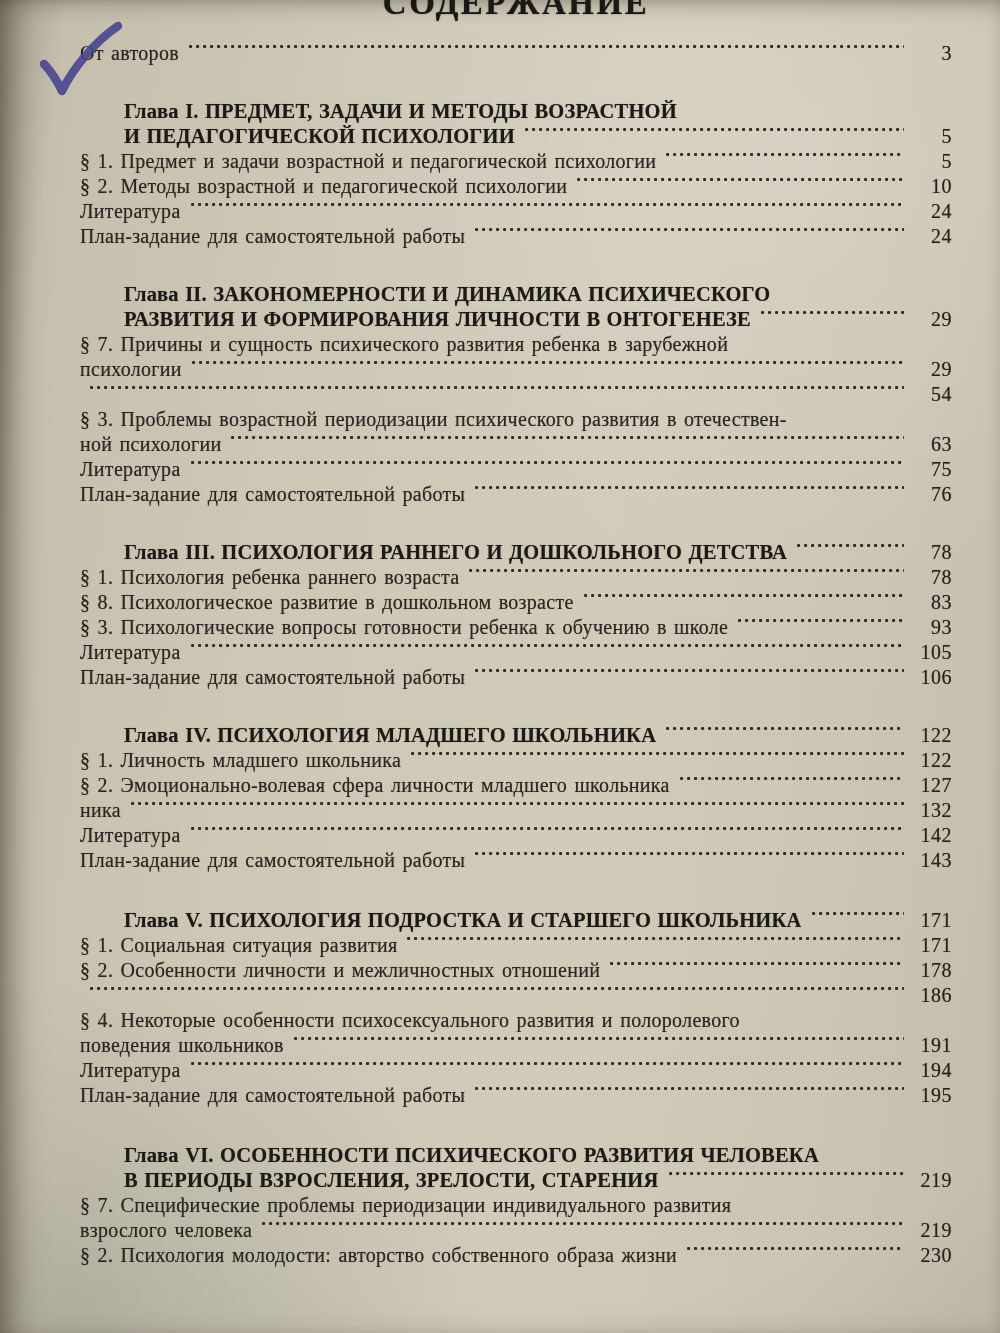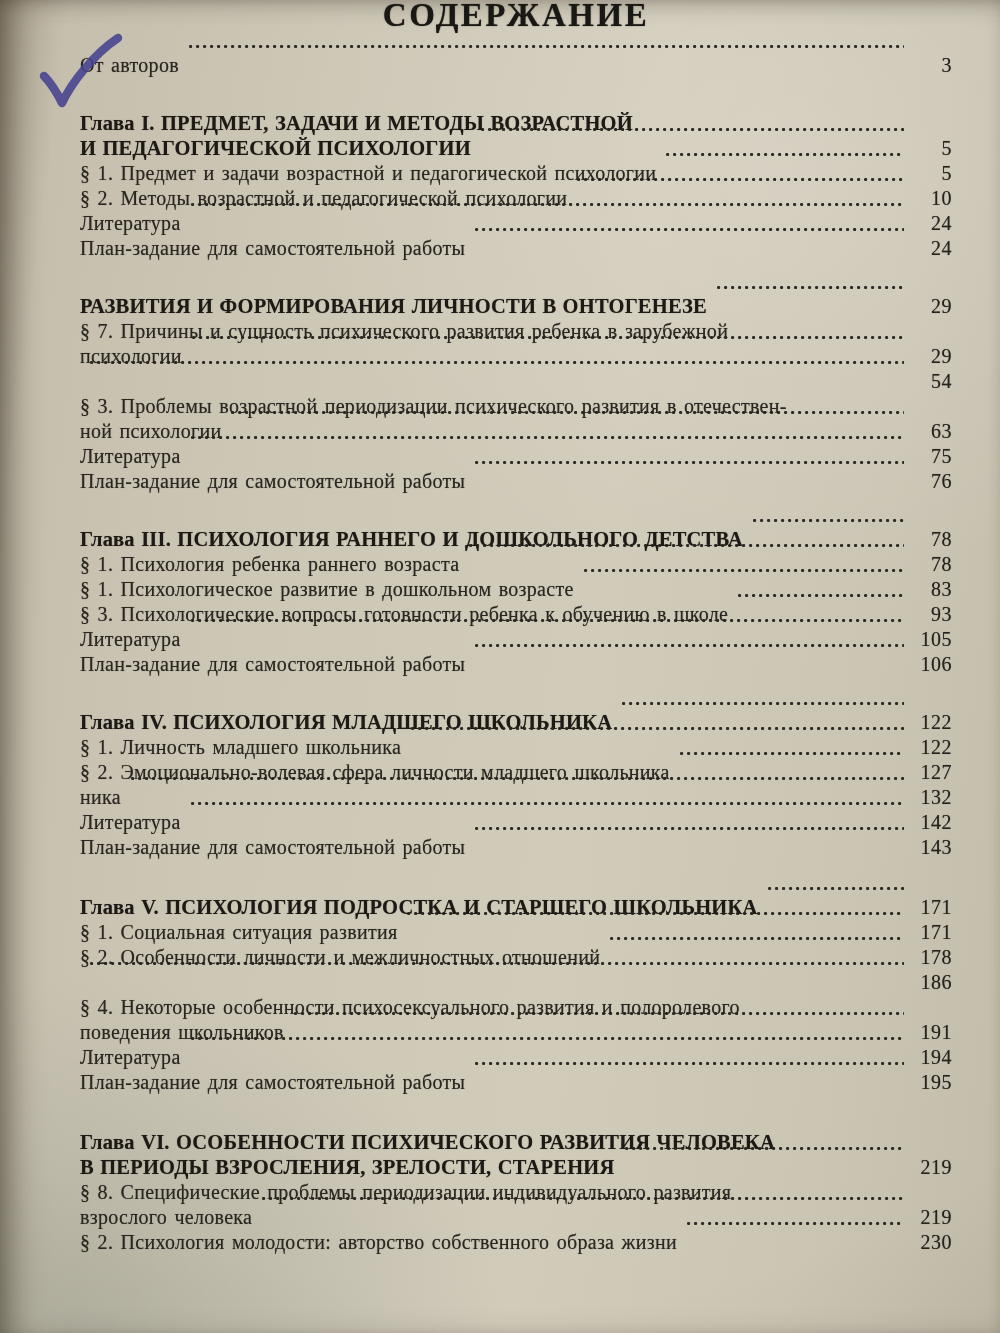--- a/index.html
+++ b/index.html
@@ -8,31 +8,31 @@
     position:absolute;inset:0;
     background:
       radial-gradient(90% 60% at 78% 12%, rgba(255,255,248,.16), rgba(255,255,248,0) 55%),
       radial-gradient(70% 45% at 8% 100%, rgba(125,132,118,.30), rgba(125,132,118,0) 60%),
       radial-gradient(130% 85% at 52% 45%, rgba(0,0,0,0) 62%, rgba(64,56,42,.16) 100%),
       linear-gradient(97deg, #aaa290 0%, #c6bfae 6%, #cdc7b6 28%, #d1cbba 58%, #cbc5b4 82%, #c2bcab 100%);
     box-shadow: inset 26px 0 34px -18px rgba(50,42,28,.62),
                 inset 0 16px 26px -18px rgba(50,42,28,.38),
                 inset -6px 0 18px -12px rgba(50,42,28,.25);
   }
-  .content{position:absolute;left:80px;top:12px;width:872px;color:#2a2721;}
+  .content{position:absolute;left:80px;top:0;width:872px;color:#2a2721;}
   h1{
     margin:-15px 0 0 0;text-align:center;
     font-size:33px;font-weight:bold;letter-spacing:2.5px;color:#1a1814;
     text-shadow:0 0 1.2px rgba(30,28,24,.7);
   }
   .toc{margin-top:19px;}
   .front{position:relative;}
-  .row{display:flex;align-items:flex-start;line-height:25px;font-size:20px;}
+  .row{display:flex;align-items:center;line-height:25px;font-size:20px;}
   .lbl{white-space:pre-wrap;letter-spacing:.3px;word-spacing:2px;text-shadow:0 0 .8px rgba(45,42,36,.55);}
-  .head .lbl{font-weight:bold;font-size:20.5px;letter-spacing:.2px;word-spacing:1px;color:#1d1a15;}
+  .head .lbl{font-weight:bold;font-size:20.5px;letter-spacing:.2px;word-spacing:1px;color:#1d1a15;margin-left:44px;}
   .dots{flex:1 1 auto;position:relative;margin:0 6px 0 10px;min-width:14px;}
   .dots::after{
     content:"";position:absolute;left:0;right:0;bottom:5px;height:3.2px;
     background-image:radial-gradient(circle at 1.6px 1.6px, rgba(38,35,30,.95) 1.3px, rgba(38,35,30,0) 2px);
     background-size:7px 3.2px;background-repeat:repeat-x;
   }
   .pg{min-width:42px;text-align:right;letter-spacing:.5px;color:#26231d;text-shadow:0 0 .8px rgba(45,42,36,.55);}
   .chapter{margin-top:33px;}
   .chapter.c4,.chapter.c5{margin-top:35px;}
   .check{position:absolute;left:-46px;top:-21px;width:92px;height:84px;pointer-events:none;}
@@ -79,20 +79,23 @@
             <span class="pg">24</span>
           </div>
           <div class="row">
             <span class="lbl">План-задание для самостоятельной работы</span>
             <span class="dots"></span>
             <span class="pg">24</span>
           </div>
         </div>
         <div class="chapter c1">
           <div class="row head">
+            <span class="lbl">Глава II. ЗАКОНОМЕРНОСТИ И ДИНАМИКА ПСИХИЧЕСКОГО</span>
+          </div>
+          <div class="row head">
             <span class="lbl">РАЗВИТИЯ И ФОРМИРОВАНИЯ ЛИЧНОСТИ В ОНТОГЕНЕЗЕ</span>
             <span class="dots"></span>
             <span class="pg">29</span>
           </div>
           <div class="row">
             <span class="lbl">§ 7. Причины и сущность психического развития ребенка в зарубежной</span>
           </div>
           <div class="row">
             <span class="lbl">психологии</span>
             <span class="dots"></span>
@@ -126,21 +129,21 @@
             <span class="lbl">Глава III. ПСИХОЛОГИЯ РАННЕГО И ДОШКОЛЬНОГО ДЕТСТВА</span>
             <span class="dots"></span>
             <span class="pg">78</span>
           </div>
           <div class="row">
             <span class="lbl">§ 1. Психология ребенка раннего возраста</span>
             <span class="dots"></span>
             <span class="pg">78</span>
           </div>
           <div class="row">
-            <span class="lbl">§ 1. Психологическое развитие в дошкольном возрасте</span>
+            <span class="lbl">§ 8. Психологическое развитие в дошкольном возрасте</span>
             <span class="dots"></span>
             <span class="pg">83</span>
           </div>
           <div class="row">
             <span class="lbl">§ 3. Психологические вопросы готовности ребенка к обучению в школе</span>
             <span class="dots"></span>
             <span class="pg">93</span>
           </div>
           <div class="row">
             <span class="lbl">Литература</span>
@@ -227,21 +230,21 @@
         <div class="chapter c5">
           <div class="row head">
             <span class="lbl">Глава VI. ОСОБЕННОСТИ ПСИХИЧЕСКОГО РАЗВИТИЯ ЧЕЛОВЕКА</span>
           </div>
           <div class="row head">
             <span class="lbl">В ПЕРИОДЫ ВЗРОСЛЕНИЯ, ЗРЕЛОСТИ, СТАРЕНИЯ</span>
             <span class="dots"></span>
             <span class="pg">219</span>
           </div>
           <div class="row">
-            <span class="lbl">§ 8. Специфические проблемы периодизации индивидуального развития</span>
+            <span class="lbl">§ 7. Специфические проблемы периодизации индивидуального развития</span>
           </div>
           <div class="row">
             <span class="lbl">взрослого человека</span>
             <span class="dots"></span>
             <span class="pg">219</span>
           </div>
           <div class="row">
             <span class="lbl">§ 2. Психология молодости: авторство собственного образа жизни</span>
             <span class="dots"></span>
             <span class="pg">230</span>

